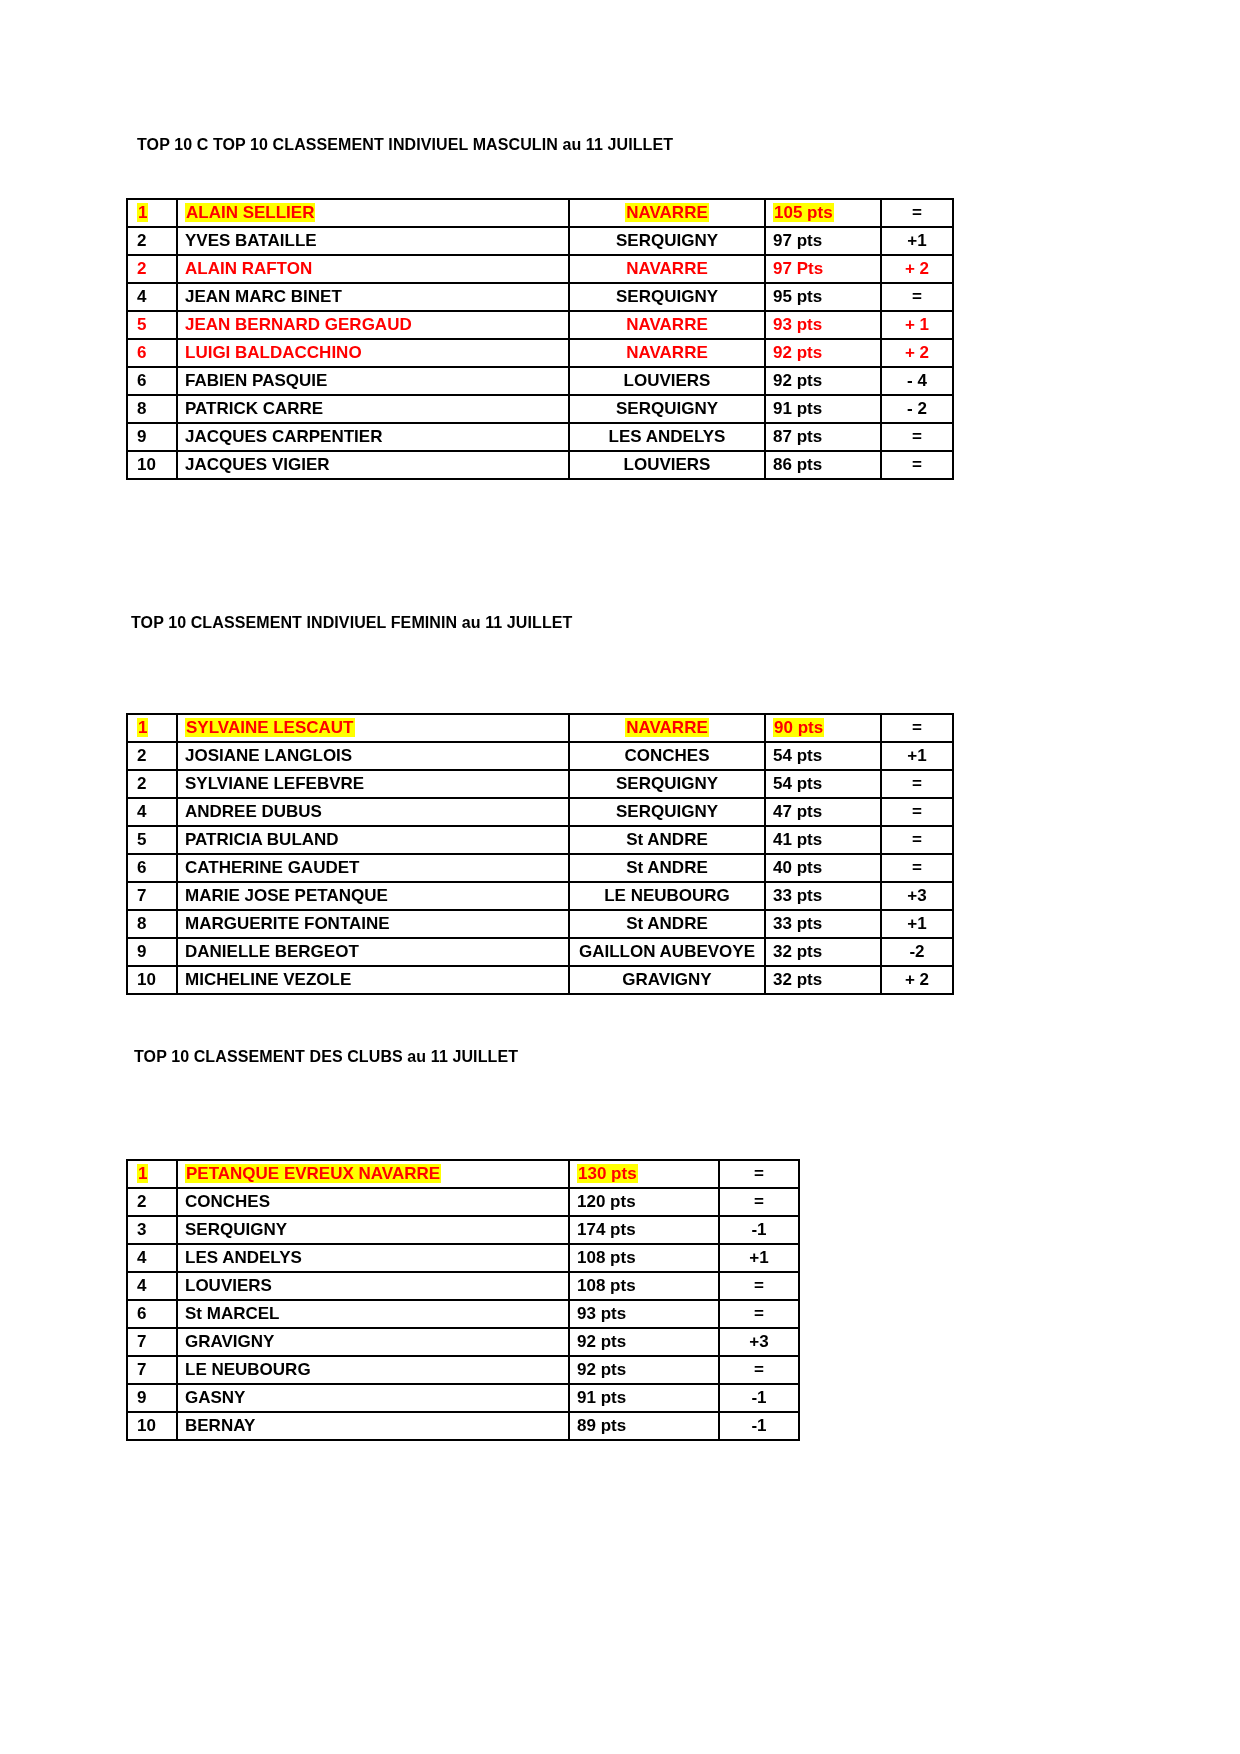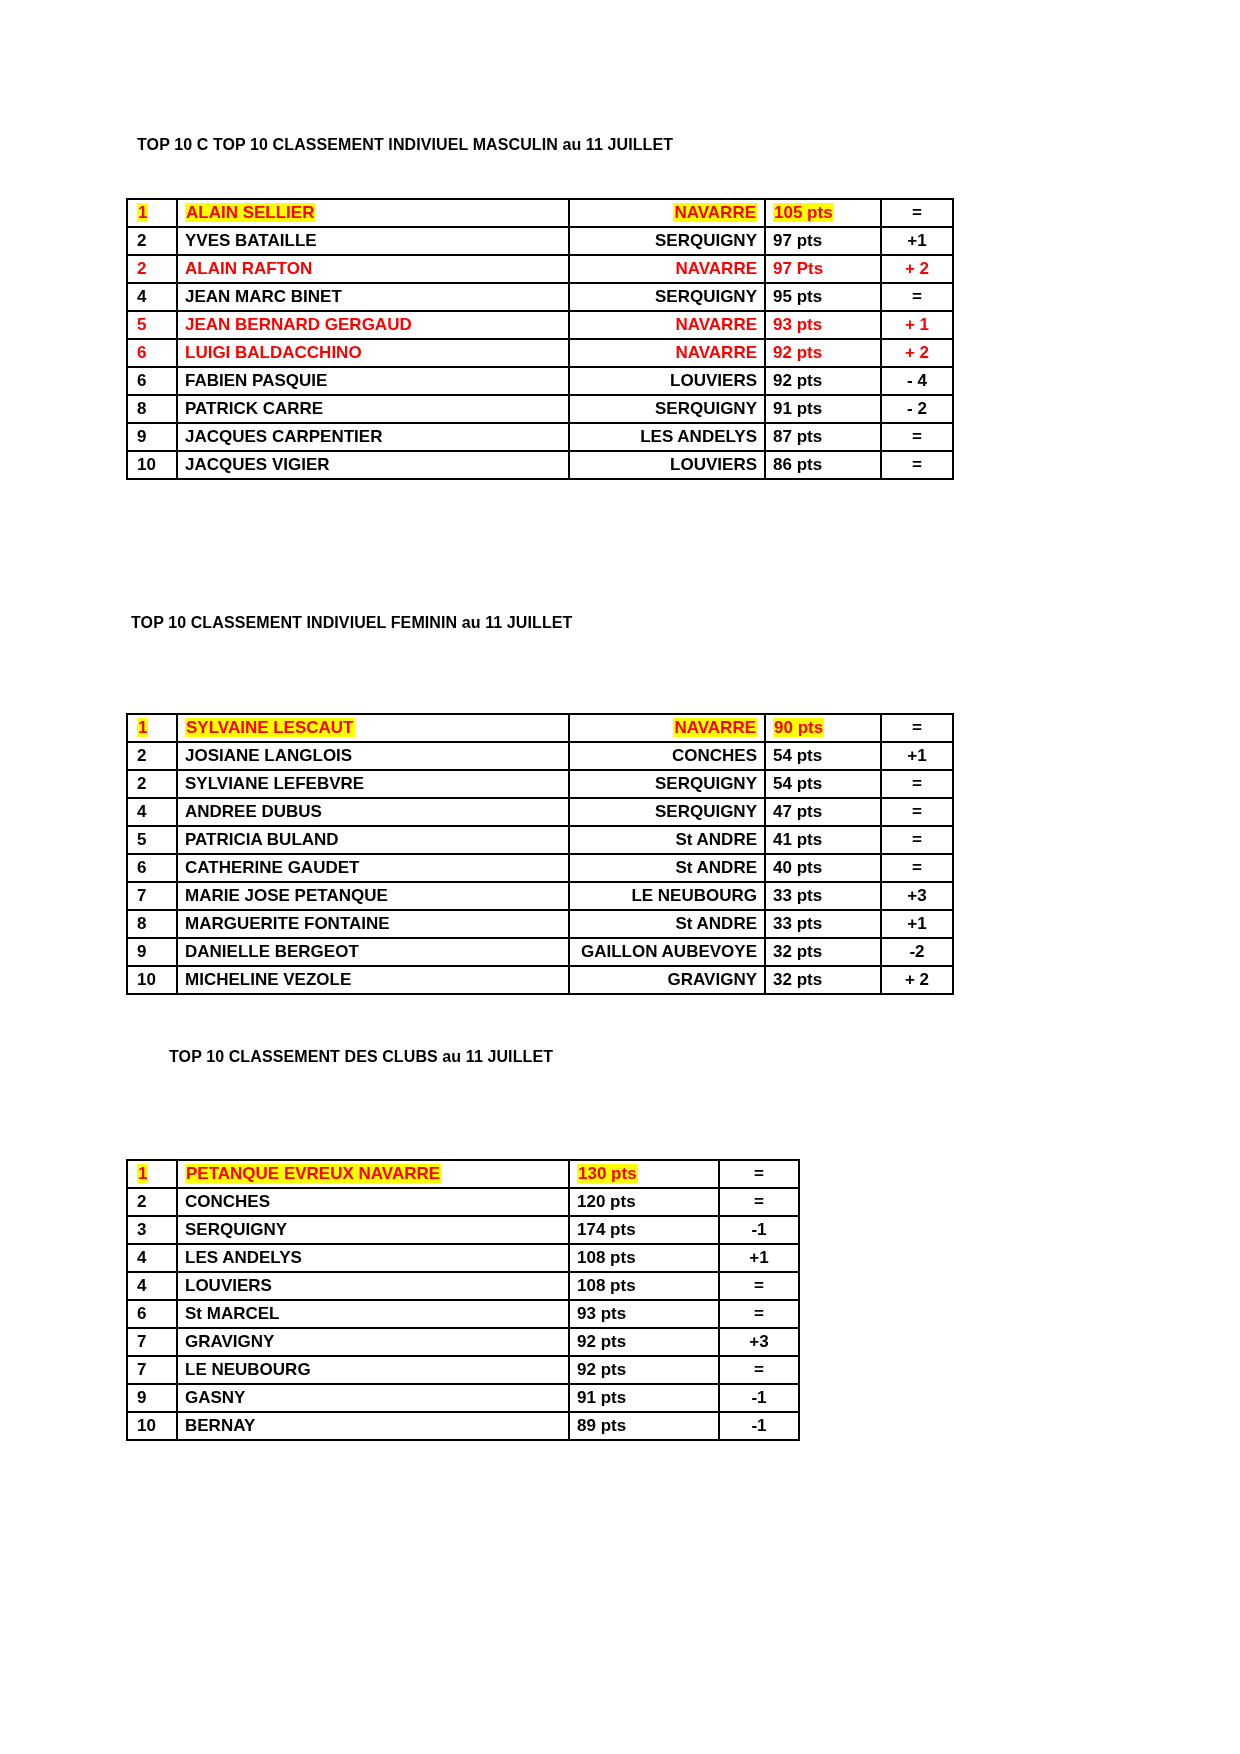--- a/index.html
+++ b/index.html
@@ -57,42 +57,42 @@
   table.indiv col.c-delta { width: 72px; }
 
   
   table.clubs col.c-rank  { width: 50px; }
   table.clubs col.c-name  { width: 392px; }
   table.clubs col.c-pts   { width: 150px; }
   table.clubs col.c-delta { width: 80px; }
 
   .cell-rank   { text-align: left; padding-left: 9px !important; }
   .cell-name   { text-align: left; border-radius: 13px; }
-  .cell-club   { text-align: right; }
+  .cell-club   { text-align: center; }
   .cell-pts    { text-align: left; }
   .cell-delta  { text-align: center; }
 
   .red  { color: #ff0000; }
 
   
   .mark {
     background: #ffff00;
     padding: 0 1px;
   }
 
   .two-line { white-space: normal !important; line-height: 1.2; }
 
   
   #title-masculin { left: 137px; top: 136px; }
   #table-masculin { left: 126px; top: 198px; }
 
   #title-feminin  { left: 131px; top: 606px; margin-top: 8px; }
   #table-feminin  { left: 126px; top: 713px; }
 
-  #title-clubs    { left: 134px; top: 1048px; margin-left: 35px; }
+  #title-clubs    { left: 134px; top: 1048px; }
   #table-clubs    { left: 126px; top: 1159px; }
 </style>
 </head>
 <body>
 
 <div class="page">
 
   <div class="section-title" id="title-masculin">TOP 10 C TOP 10 CLASSEMENT INDIVIUEL MASCULIN au 11 JUILLET</div>
 
   <table class="rank indiv" id="table-masculin">

